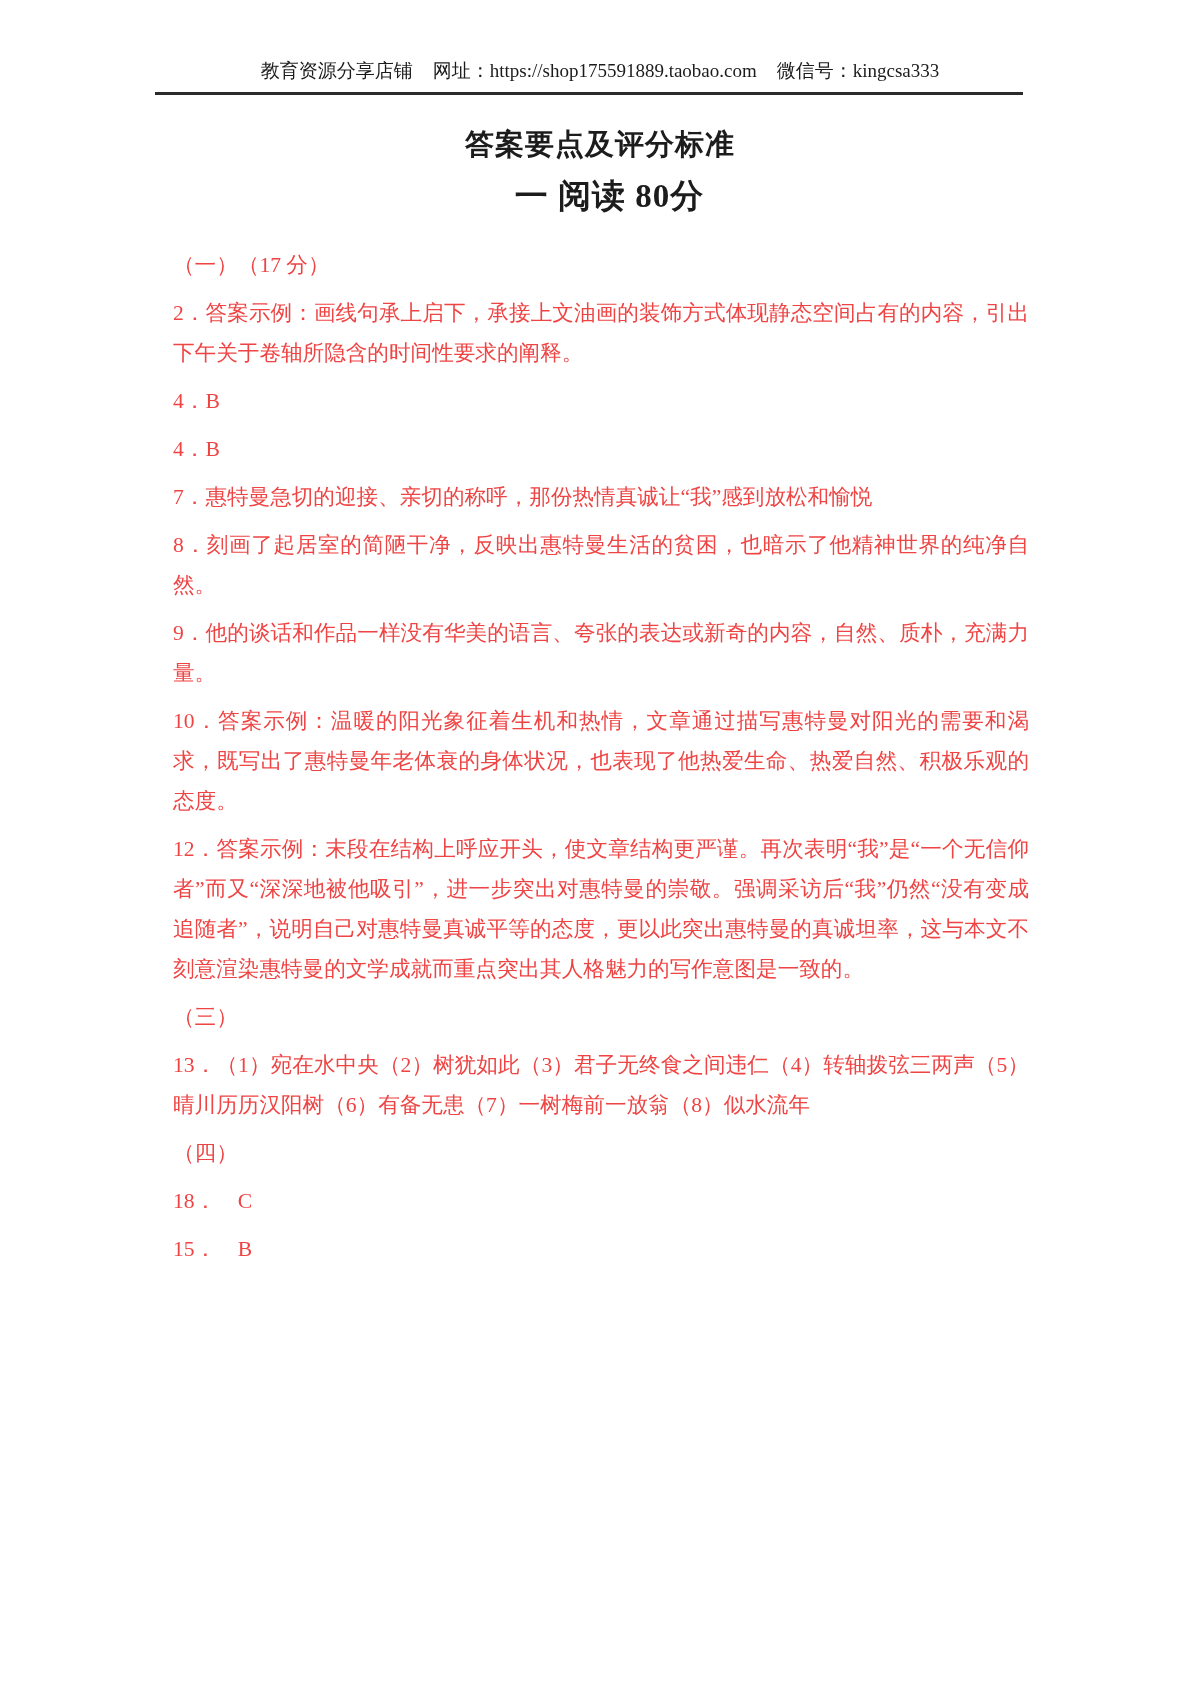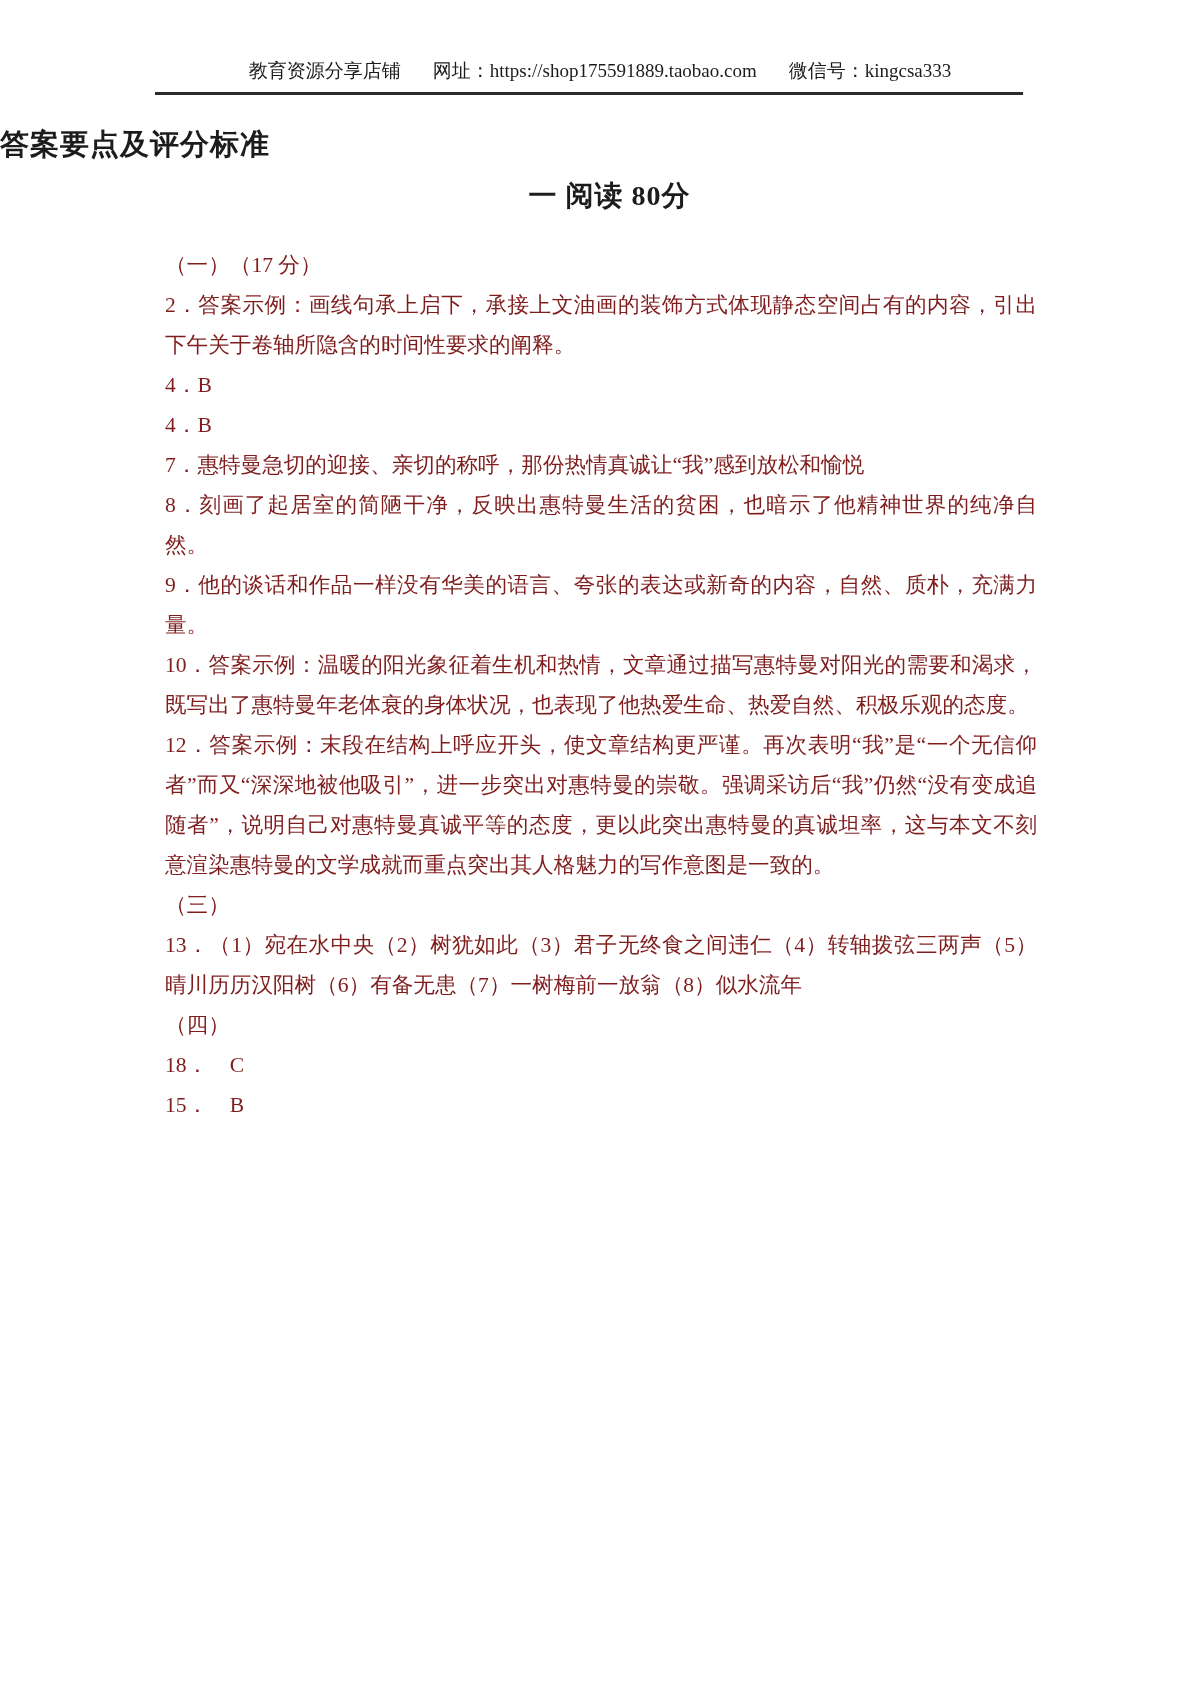--- a/index.html
+++ b/index.html
@@ -11,63 +11,63 @@
     font-family: "Liberation Serif", "DejaVu Serif", serif;
     overflow: hidden;
   }
   .page { position: relative; width: 1200px; height: 1698px; background: #ffffff; }
 
   .header-line {
     padding-top: 58px;
     display: flex;
     justify-content: center;
     align-items: baseline;
-    gap: 32px;
+    gap: 20px;
     font-size: 19px;
     line-height: 26px;
     color: #1b1b1b;
     white-space: nowrap;
   }
   .header-rule {
     margin-left: 155px;
     margin-top: 8px;
     width: 868px;
     height: 3px;
     background: #2b2b2b;
   }
 
   .doc-title {
     margin-top: 28px;
-    text-align: left;
+    text-align: center;
     font-size: 29px;
     font-weight: bold;
     line-height: 42px;
     letter-spacing: 1px;
   }
   .doc-subtitle {
     margin-top: 10px;
     text-align: center;
-    font-size: 28px;
+    font-size: 33px;
     font-weight: bold;
     line-height: 42px;
     letter-spacing: 1px;
     padding-left: 19px;
   }
 
   .doc-body {
     margin: 28px 163px 0 165px;
     width: 872px;
   }
   .para {
-    margin: 0;
+    margin: 8px;
     font-size: 21.6px;
     line-height: 40px;
     text-align: justify;
     text-justify: inter-ideograph;
-    color: #7f1d1d;
+    color: #ef4444;
     word-break: break-word;
   }
 </style>
 </head>
 <body>
 
 <div class="page">
 
   <div class="header-line">
     <span>教育资源分享店铺</span>

